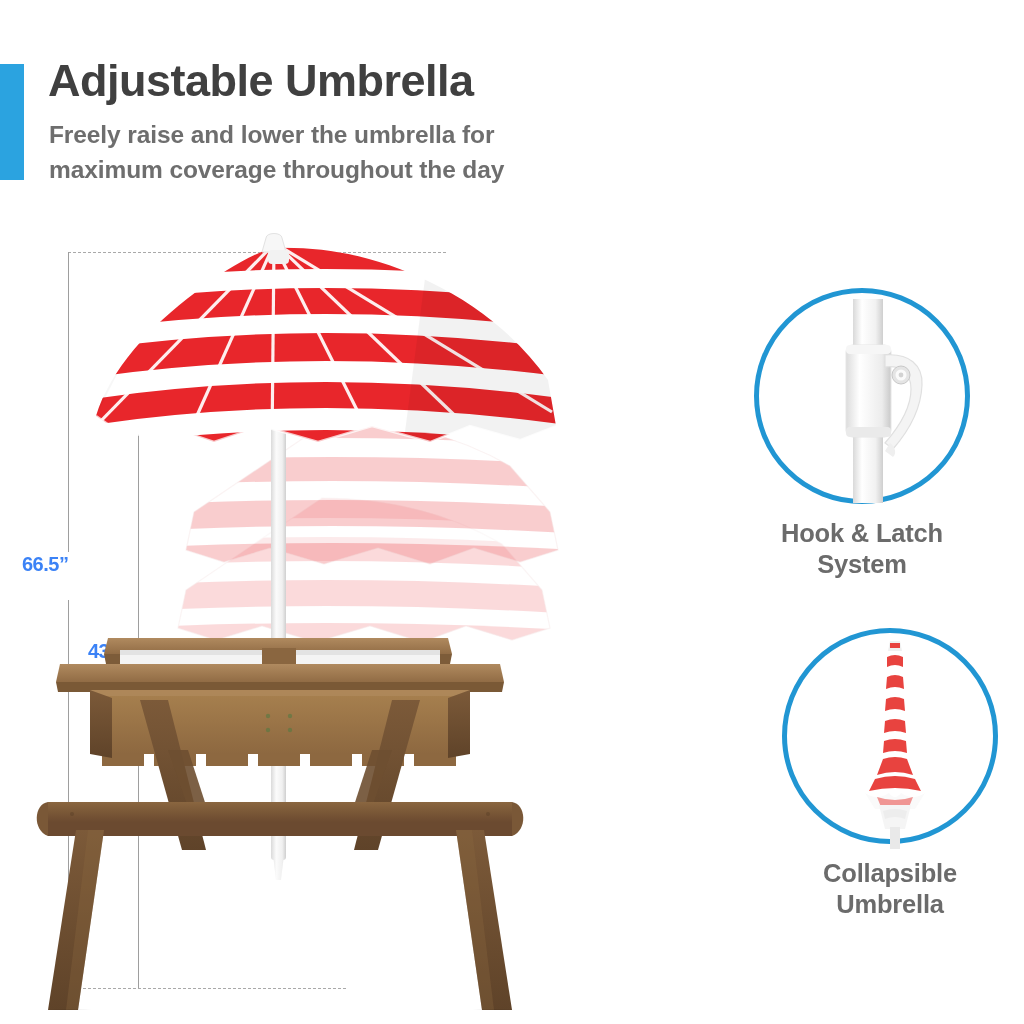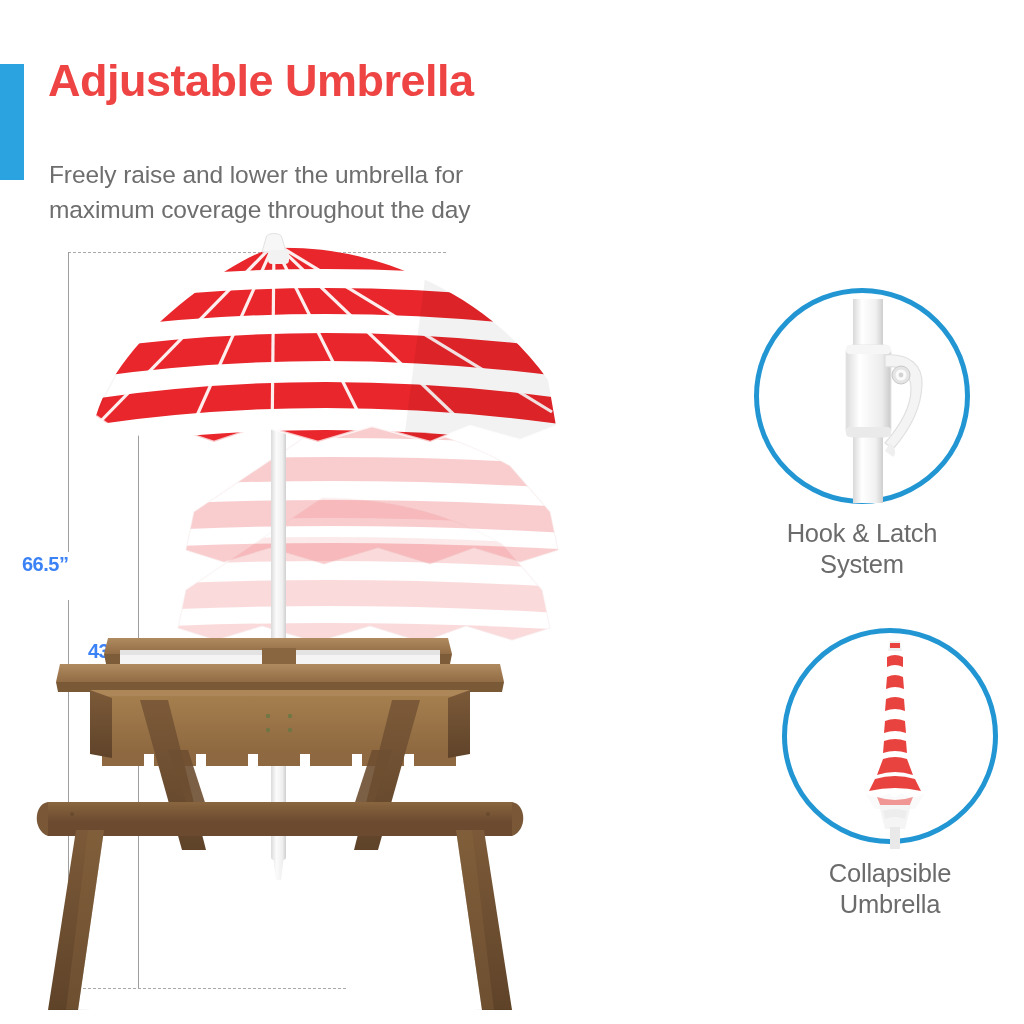--- a/index.html
+++ b/index.html
@@ -13,26 +13,26 @@
 
   
   .accent-bar {
     position: absolute; left: 0; top: 64px;
     width: 24px; height: 116px;
     background: #2ba3e0;
   }
   .title {
     position: absolute; left: 48px; top: 57px;
     font-size: 45px; font-weight: bold; letter-spacing: -0.5px;
-    color: #ef4444; line-height: 1.05; white-space: nowrap;
+    color: #404040; line-height: 1.05; white-space: nowrap;
   }
   .subtitle {
     position: absolute; left: 49px; top: 118px;
-    font-size: 24.5px; font-weight: 400; color: #6e6e6e;
-    line-height: 1.42; letter-spacing: -0.1px; white-space: pre-line; margin-top: 40px;
+    font-size: 24.5px; font-weight: 700; color: #6e6e6e;
+    line-height: 1.42; letter-spacing: -0.1px; white-space: pre-line;
   }
 
   
   .dash-h {
     position: absolute; height: 0;
     border-top: 1.5px dashed #a9a9a9;
   }
   .dim-line {
     position: absolute; width: 0;
     border-left: 1.5px solid #9e9e9e;
@@ -59,21 +59,21 @@
   .feature { position: absolute; width: 300px; text-align: center; }
   #feature-hook { left: 712px; top: 288px; }
   #feature-collapse { left: 740px; top: 628px; }
   .feature-ring {
     position: relative; width: 216px; height: 216px; margin: 0 auto;
     border: 5px solid #2196d3; border-radius: 50%;
     overflow: visible;
   }
   .feature-art { position: absolute; left: 0; top: 0; width: 216px; height: 216px; }
   .feature-label {
-    margin-top: 14px; font-size: 25.5px; font-weight: 400;
+    margin-top: 14px; font-size: 25.5px; font-weight: 700;
     color: #6b6b6b; line-height: 1.22; letter-spacing: -0.2px;
     white-space: pre-line;
   }
 </style>
 </head>
 <body>
 
 <div id="stage">
 
   <div class="accent-bar"></div>

